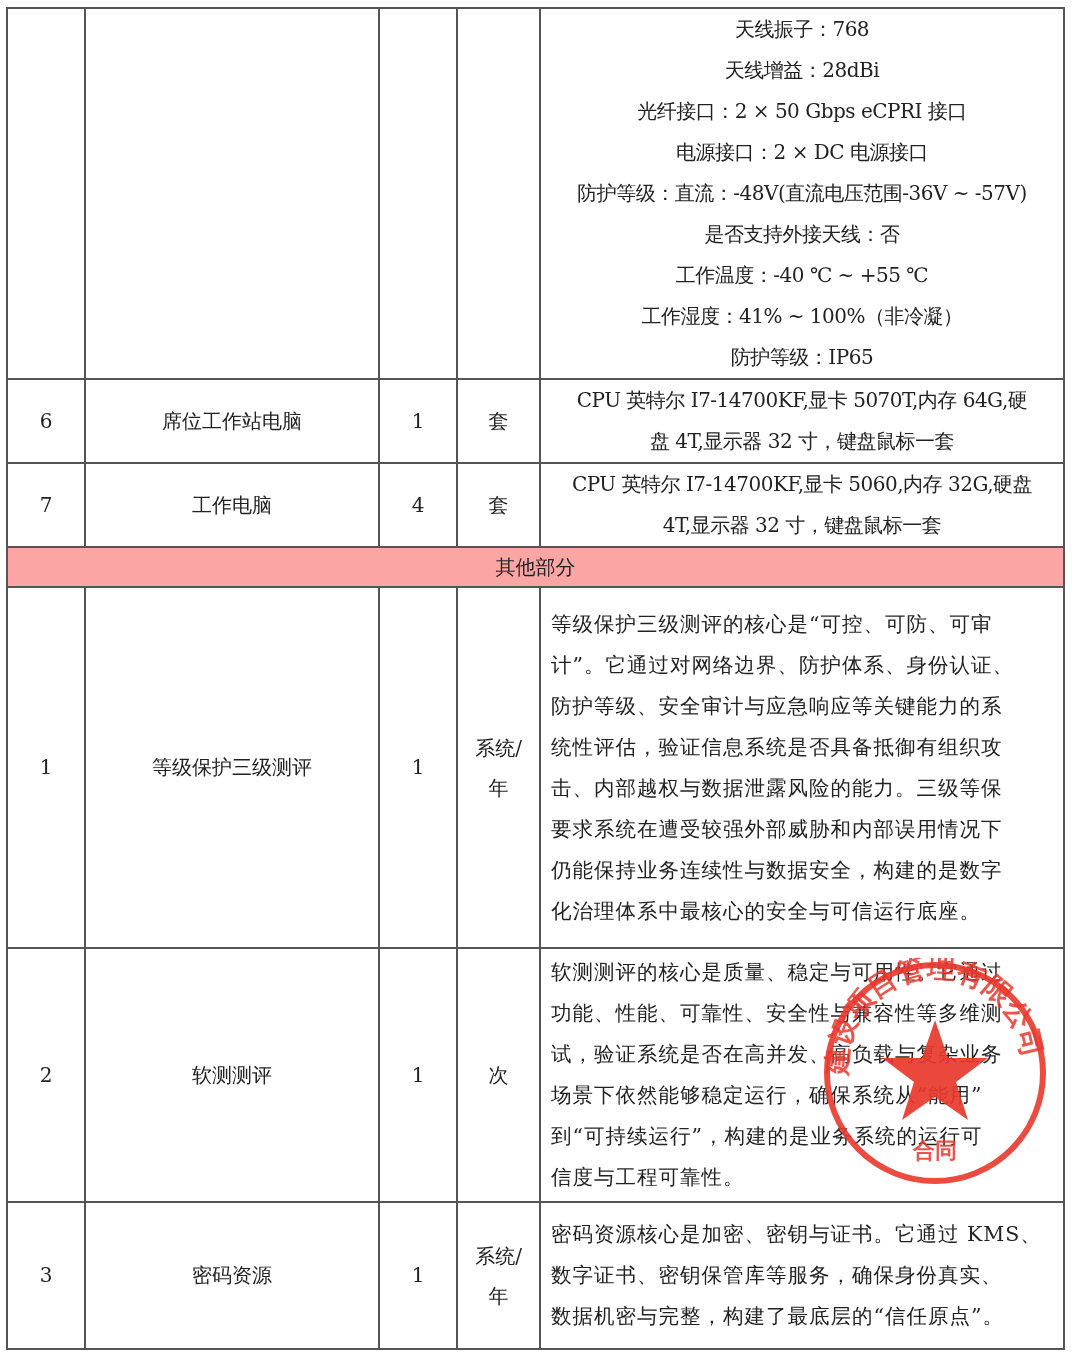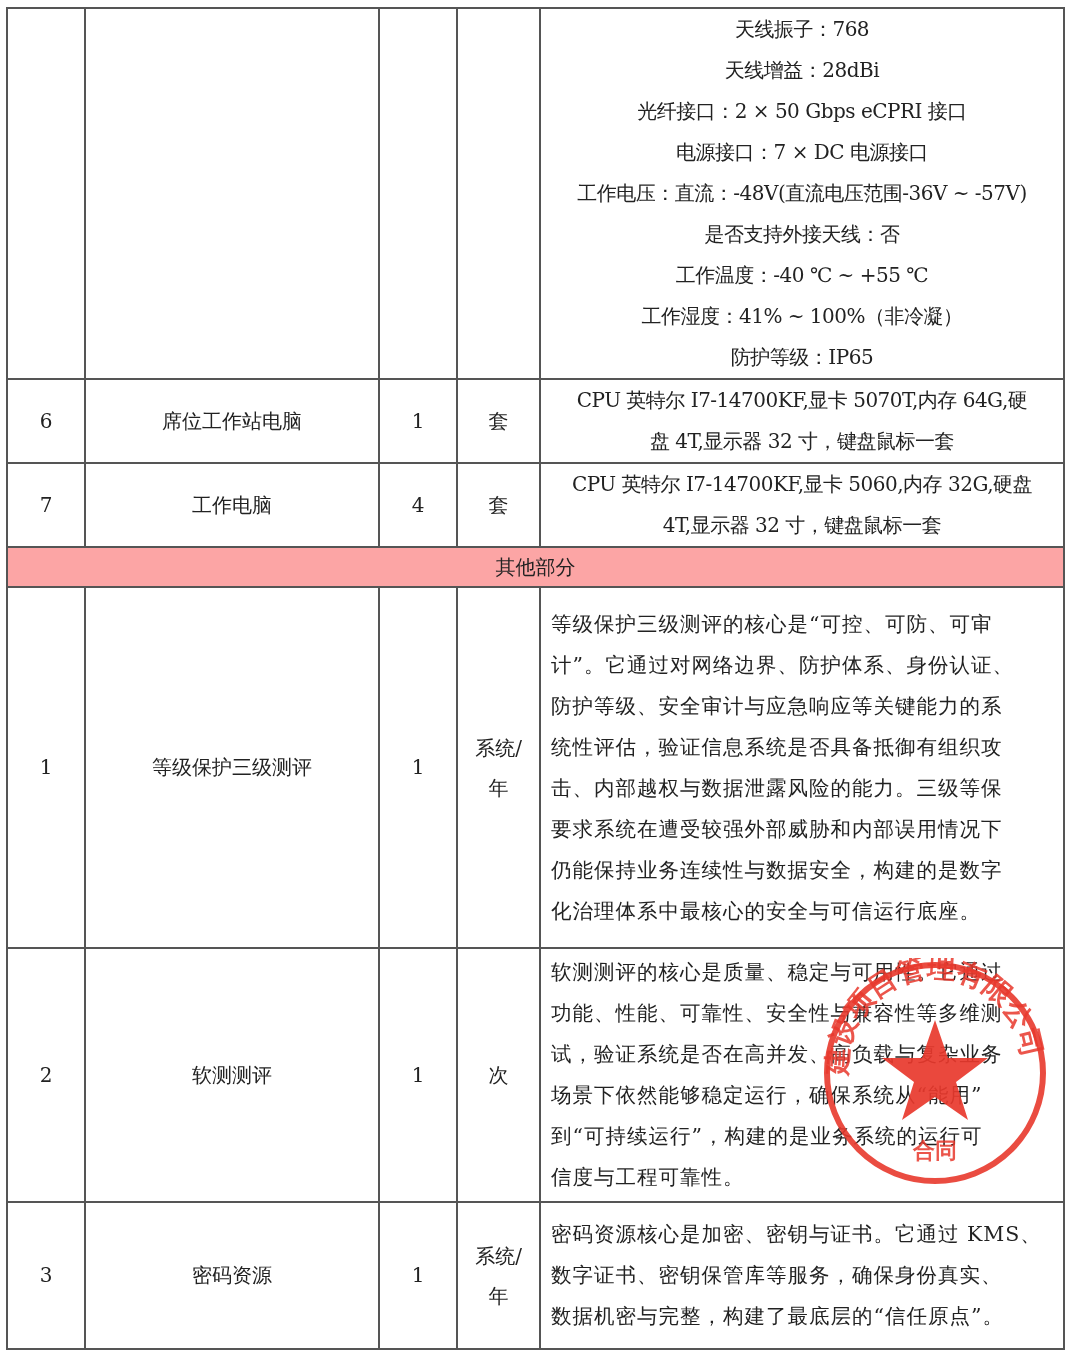--- a/index.html
+++ b/index.html
@@ -32,22 +32,22 @@
   <tbody>
       <tr style="height:370px;">
     <td></td>
     <td></td>
     <td></td>
     <td></td>
     <td class="spec">
       <div>天线振子：768</div>
       <div>天线增益：28dBi</div>
       <div>光纤接口：2 × 50 Gbps eCPRI 接口</div>
-      <div>电源接口：7 × DC 电源接口</div>
-      <div>工作电压：直流：-48V(直流电压范围-36V ~ -57V)</div>
+      <div>电源接口：2 × DC 电源接口</div>
+      <div>防护等级：直流：-48V(直流电压范围-36V ~ -57V)</div>
       <div>是否支持外接天线：否</div>
       <div>工作温度：-40 ℃ ~ +55 ℃</div>
       <div>工作湿度：41% ~ 100%（非冷凝）</div>
       <div>防护等级：IP65</div>
     </td>
   </tr>
 
   <tr style="height:82px;">
     <td>6</td>
     <td>席位工作站电脑</td>

